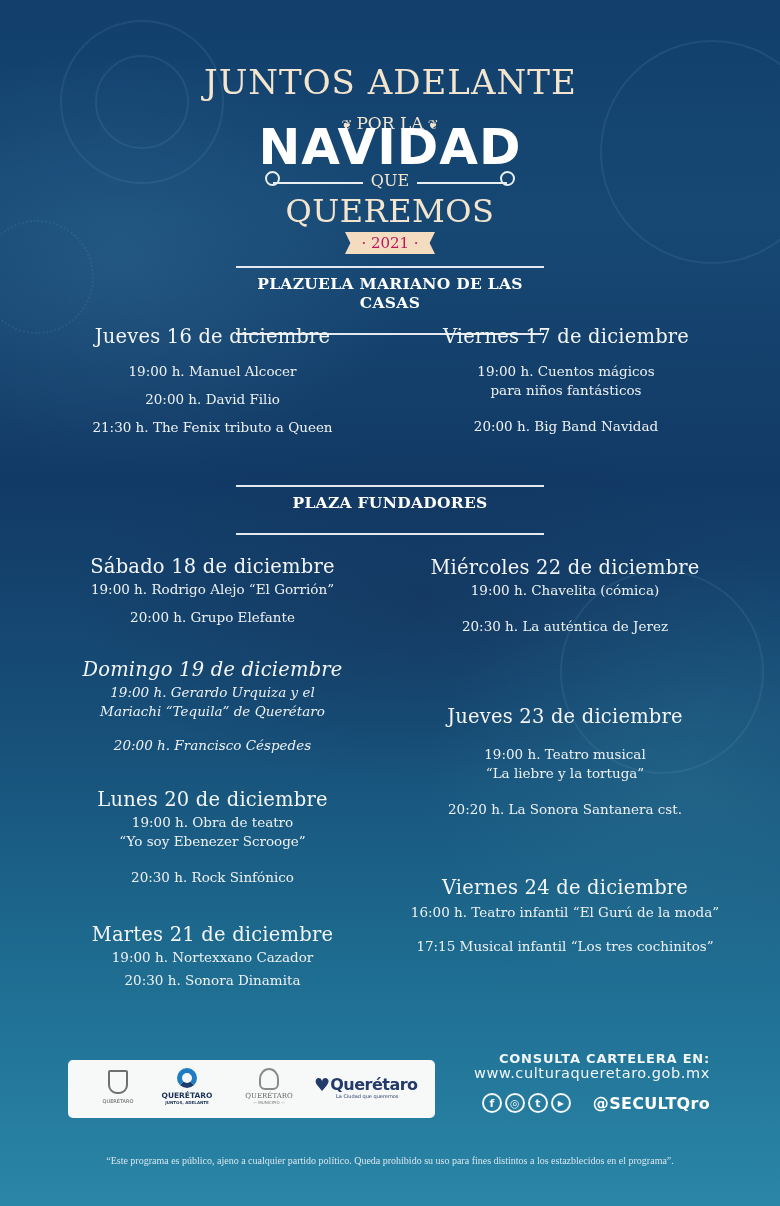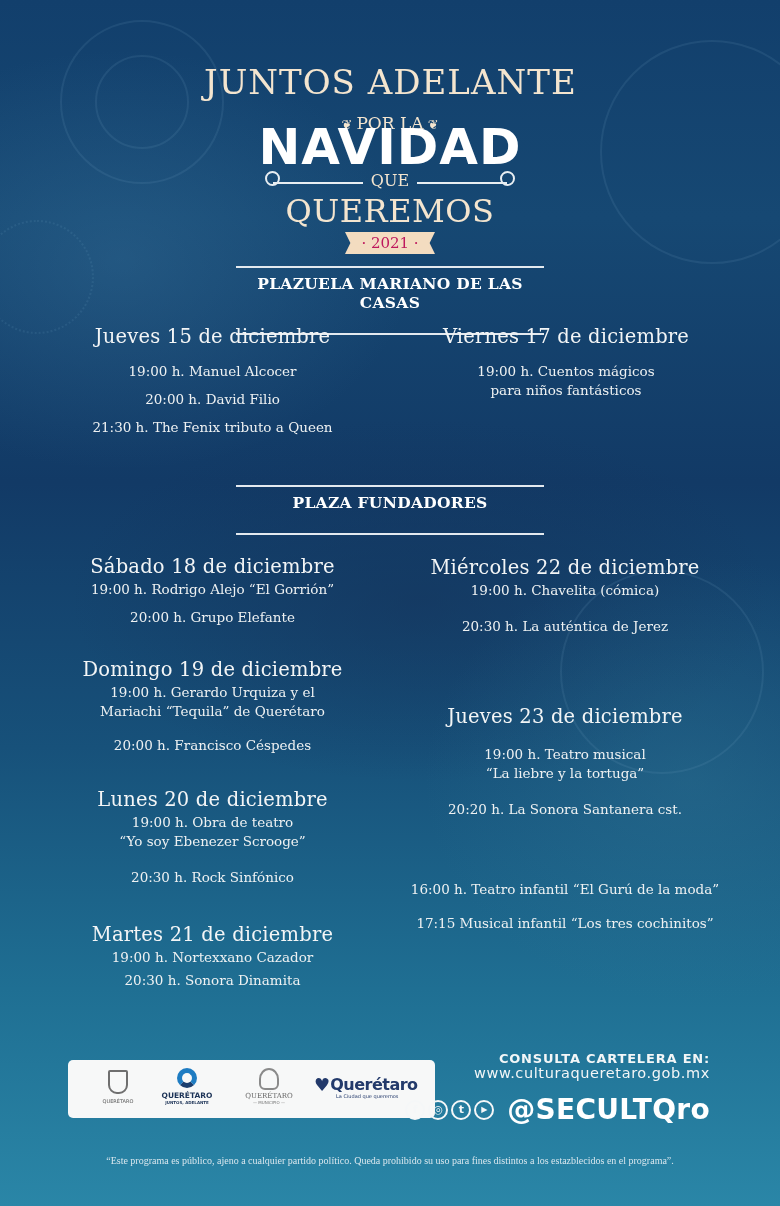--- a/index.html
+++ b/index.html
@@ -29,21 +29,21 @@
   .venue .label{padding:6px 0 21px;}
   .day{position:absolute;text-align:center;}
   .day h3{margin:0;font-weight:normal;font-size:19.5px;color:#f3f5f6;letter-spacing:0.2px;white-space:nowrap;}
   .day .ev{font-size:13.5px;color:#eef1f2;white-space:nowrap;line-height:19px;}
   #logos{left:68px;top:1060px;width:367px;height:58px;background:#f7f8f8;border-radius:5px;}
   .logo{position:absolute;text-align:center;color:#243b5a;font-family:"DejaVu Sans","Liberation Sans",sans-serif;}
   #consulta{top:1051px;right:70px;font-family:"DejaVu Sans","Liberation Sans",sans-serif;font-weight:bold;font-size:13px;letter-spacing:0.8px;color:#f3f6f7;text-align:right;}
   #web{top:1065px;right:70px;font-family:"DejaVu Sans","Liberation Sans",sans-serif;font-size:14.5px;letter-spacing:0.6px;color:#f3f6f7;text-align:right;}
   #social{top:1093px;right:70px;display:flex;align-items:center;gap:3px;}
   .soc{width:20px;height:20px;border:2px solid #f5f7f8;border-radius:50%;display:flex;align-items:center;justify-content:center;color:#f5f7f8;font-family:"DejaVu Sans","Liberation Sans",sans-serif;font-weight:bold;font-size:11px;box-sizing:border-box;}
-  #handle{font-family:"DejaVu Sans","Liberation Sans",sans-serif;font-weight:bold;font-size:28px;color:#ffffff;margin-left:10px;letter-spacing:0.3px;}
+  #handle{font-family:"DejaVu Sans","Liberation Sans",sans-serif;font-weight:bold;font-size:16px;color:#ffffff;margin-left:19px;letter-spacing:0.3px;}
   #disclaimer{top:1155px;font-family:Liberation Serif, serif;font-size:10px;color:#d9e7ee;}
   .flake{position:absolute;border-radius:50%;border:2px solid rgba(120,170,200,0.13);}
 </style>
 </head>
 <body>
 
 <div class="flake" style="left:60px;top:20px;width:160px;height:160px;"></div>
 <div class="flake" style="left:95px;top:55px;width:90px;height:90px;"></div>
 <div class="flake" style="left:-20px;top:220px;width:110px;height:110px;border-style:dotted;"></div>
 <div class="flake" style="left:560px;top:570px;width:200px;height:200px;"></div>
@@ -66,52 +66,53 @@
 <div class="abs center cream" id="queremos">QUEREMOS</div>
 <div class="abs" id="year-banner">· 2021 ·</div>
 
 <div class="abs venue" style="top:266px;">
   <div class="line"></div>
   <div class="label">PLAZUELA MARIANO DE LAS CASAS</div>
   <div class="line"></div>
 </div>
 
 <div class="day" style="left:80px;width:265px;top:325px;">
-  <h3>Jueves 15 de diciembre</h3>
+  <h3>Jueves 16 de diciembre</h3>
   <div style="height:14px;"></div>
   <div class="ev">19:00 h. Manuel Alcocer</div>
   <div style="height:9px;"></div>
   <div class="ev">20:00 h. David Filio</div>
   <div style="height:9px;"></div>
   <div class="ev">21:30 h. The Fenix tributo a Queen</div>
 </div>
 
 <div class="day" style="left:432px;width:268px;top:325px;">
   <h3>Viernes 17 de diciembre</h3>
   <div style="height:14px;"></div>
   <div class="ev">19:00 h. Cuentos mágicos</div>
   <div class="ev">para niños fantásticos</div>
   <div style="height:17px;"></div>
+  <div class="ev">20:00 h. Big Band Navidad</div>
 </div>
 
 <div class="abs venue" style="top:485px;">
   <div class="line"></div>
   <div class="label">PLAZA FUNDADORES</div>
   <div class="line"></div>
 </div>
 
 <div class="day" style="left:80px;width:265px;top:555px;">
   <h3>Sábado 18 de diciembre</h3>
   <div style="height:2px;"></div>
   <div class="ev">19:00 h. Rodrigo Alejo “El Gorrión”</div>
   <div style="height:9px;"></div>
   <div class="ev">20:00 h. Grupo Elefante</div>
 </div>
 
-<div class="day" style="left:80px;width:265px;top:658px;">
+<div class="day" style="left:80px;width:265px;top:658px;font-style:italic;">
   <h3>Domingo 19 de diciembre</h3>
   <div style="height:2px;"></div>
   <div class="ev">19:00 h. Gerardo Urquiza y el</div>
   <div class="ev">Mariachi “Tequila” de Querétaro</div>
   <div style="height:15px;"></div>
   <div class="ev">20:00 h. Francisco Céspedes</div>
 </div>
 
 <div class="day" style="left:80px;width:265px;top:788px;">
   <h3>Lunes 20 de diciembre</h3>
@@ -141,20 +142,21 @@
 <div class="day" style="left:420px;width:290px;top:705px;">
   <h3>Jueves 23 de diciembre</h3>
   <div style="height:17px;"></div>
   <div class="ev">19:00 h. Teatro musical</div>
   <div class="ev">“La liebre y la tortuga”</div>
   <div style="height:17px;"></div>
   <div class="ev">20:20 h. La Sonora Santanera cst.</div>
 </div>
 
 <div class="day" style="left:405px;width:320px;top:876px;">
+  <h3>Viernes 24 de diciembre</h3>
   <div style="height:4px;"></div>
   <div class="ev">16:00 h. Teatro infantil “El Gurú de la moda”</div>
   <div style="height:15px;"></div>
   <div class="ev">17:15 Musical infantil “Los tres cochinitos”</div>
   <div style="height:15px;"></div>
 </div>
 
 <div class="abs" id="logos">
   <div class="logo" style="left:28px;top:10px;width:44px;">
     <div style="margin:0 auto;width:20px;height:24px;border:2px solid #6f6f6f;border-radius:2px 2px 9px 9px;box-sizing:border-box;"></div>

